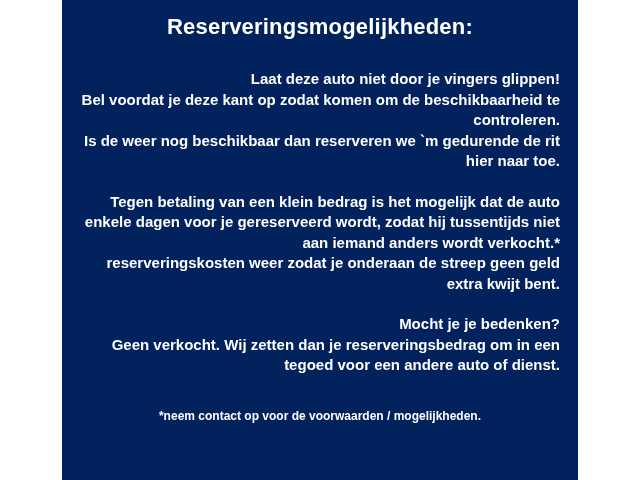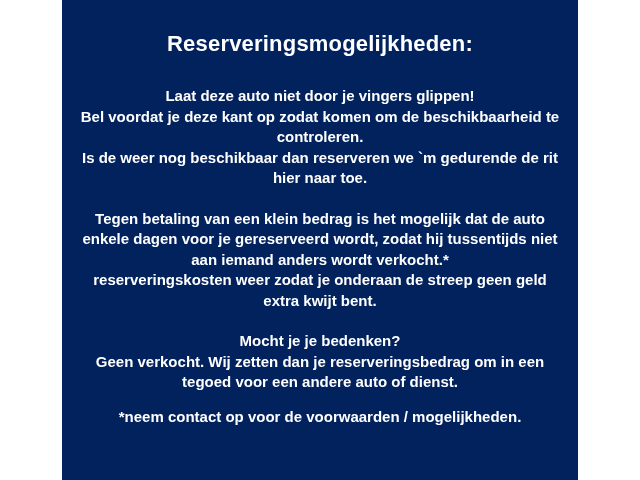--- a/index.html
+++ b/index.html
@@ -25,41 +25,42 @@
     top: 0;
     width: 516px;
     height: 480px;
     background: #02225e;
     color: #ffffff;
     text-align: center;
     box-sizing: border-box;
   }
   .title {
     margin: 0;
-    padding-top: 29px;
+    padding-top: 12px;
     font-size: 22px;
     line-height: 30px;
     font-weight: bold;
     letter-spacing: 0.2px;
   }
   .block {
     margin: 20px auto 0 auto;
     width: 480px;
   }
   .block.first {
     margin-top: 27px;
   }
   .line {
     font-size: 15px;
     line-height: 20.5px;
     font-weight: bold;
+    text-align: right;
   }
   .footnote {
-    margin-top: 16px;
-    font-size: 15px;
+    margin-top: 32px;
+    font-size: 12px;
     line-height: 16px;
     font-weight: bold;
   }
 </style>
 </head>
 <body>
 
 <div class="canvas">
   <div class="panel">
 

